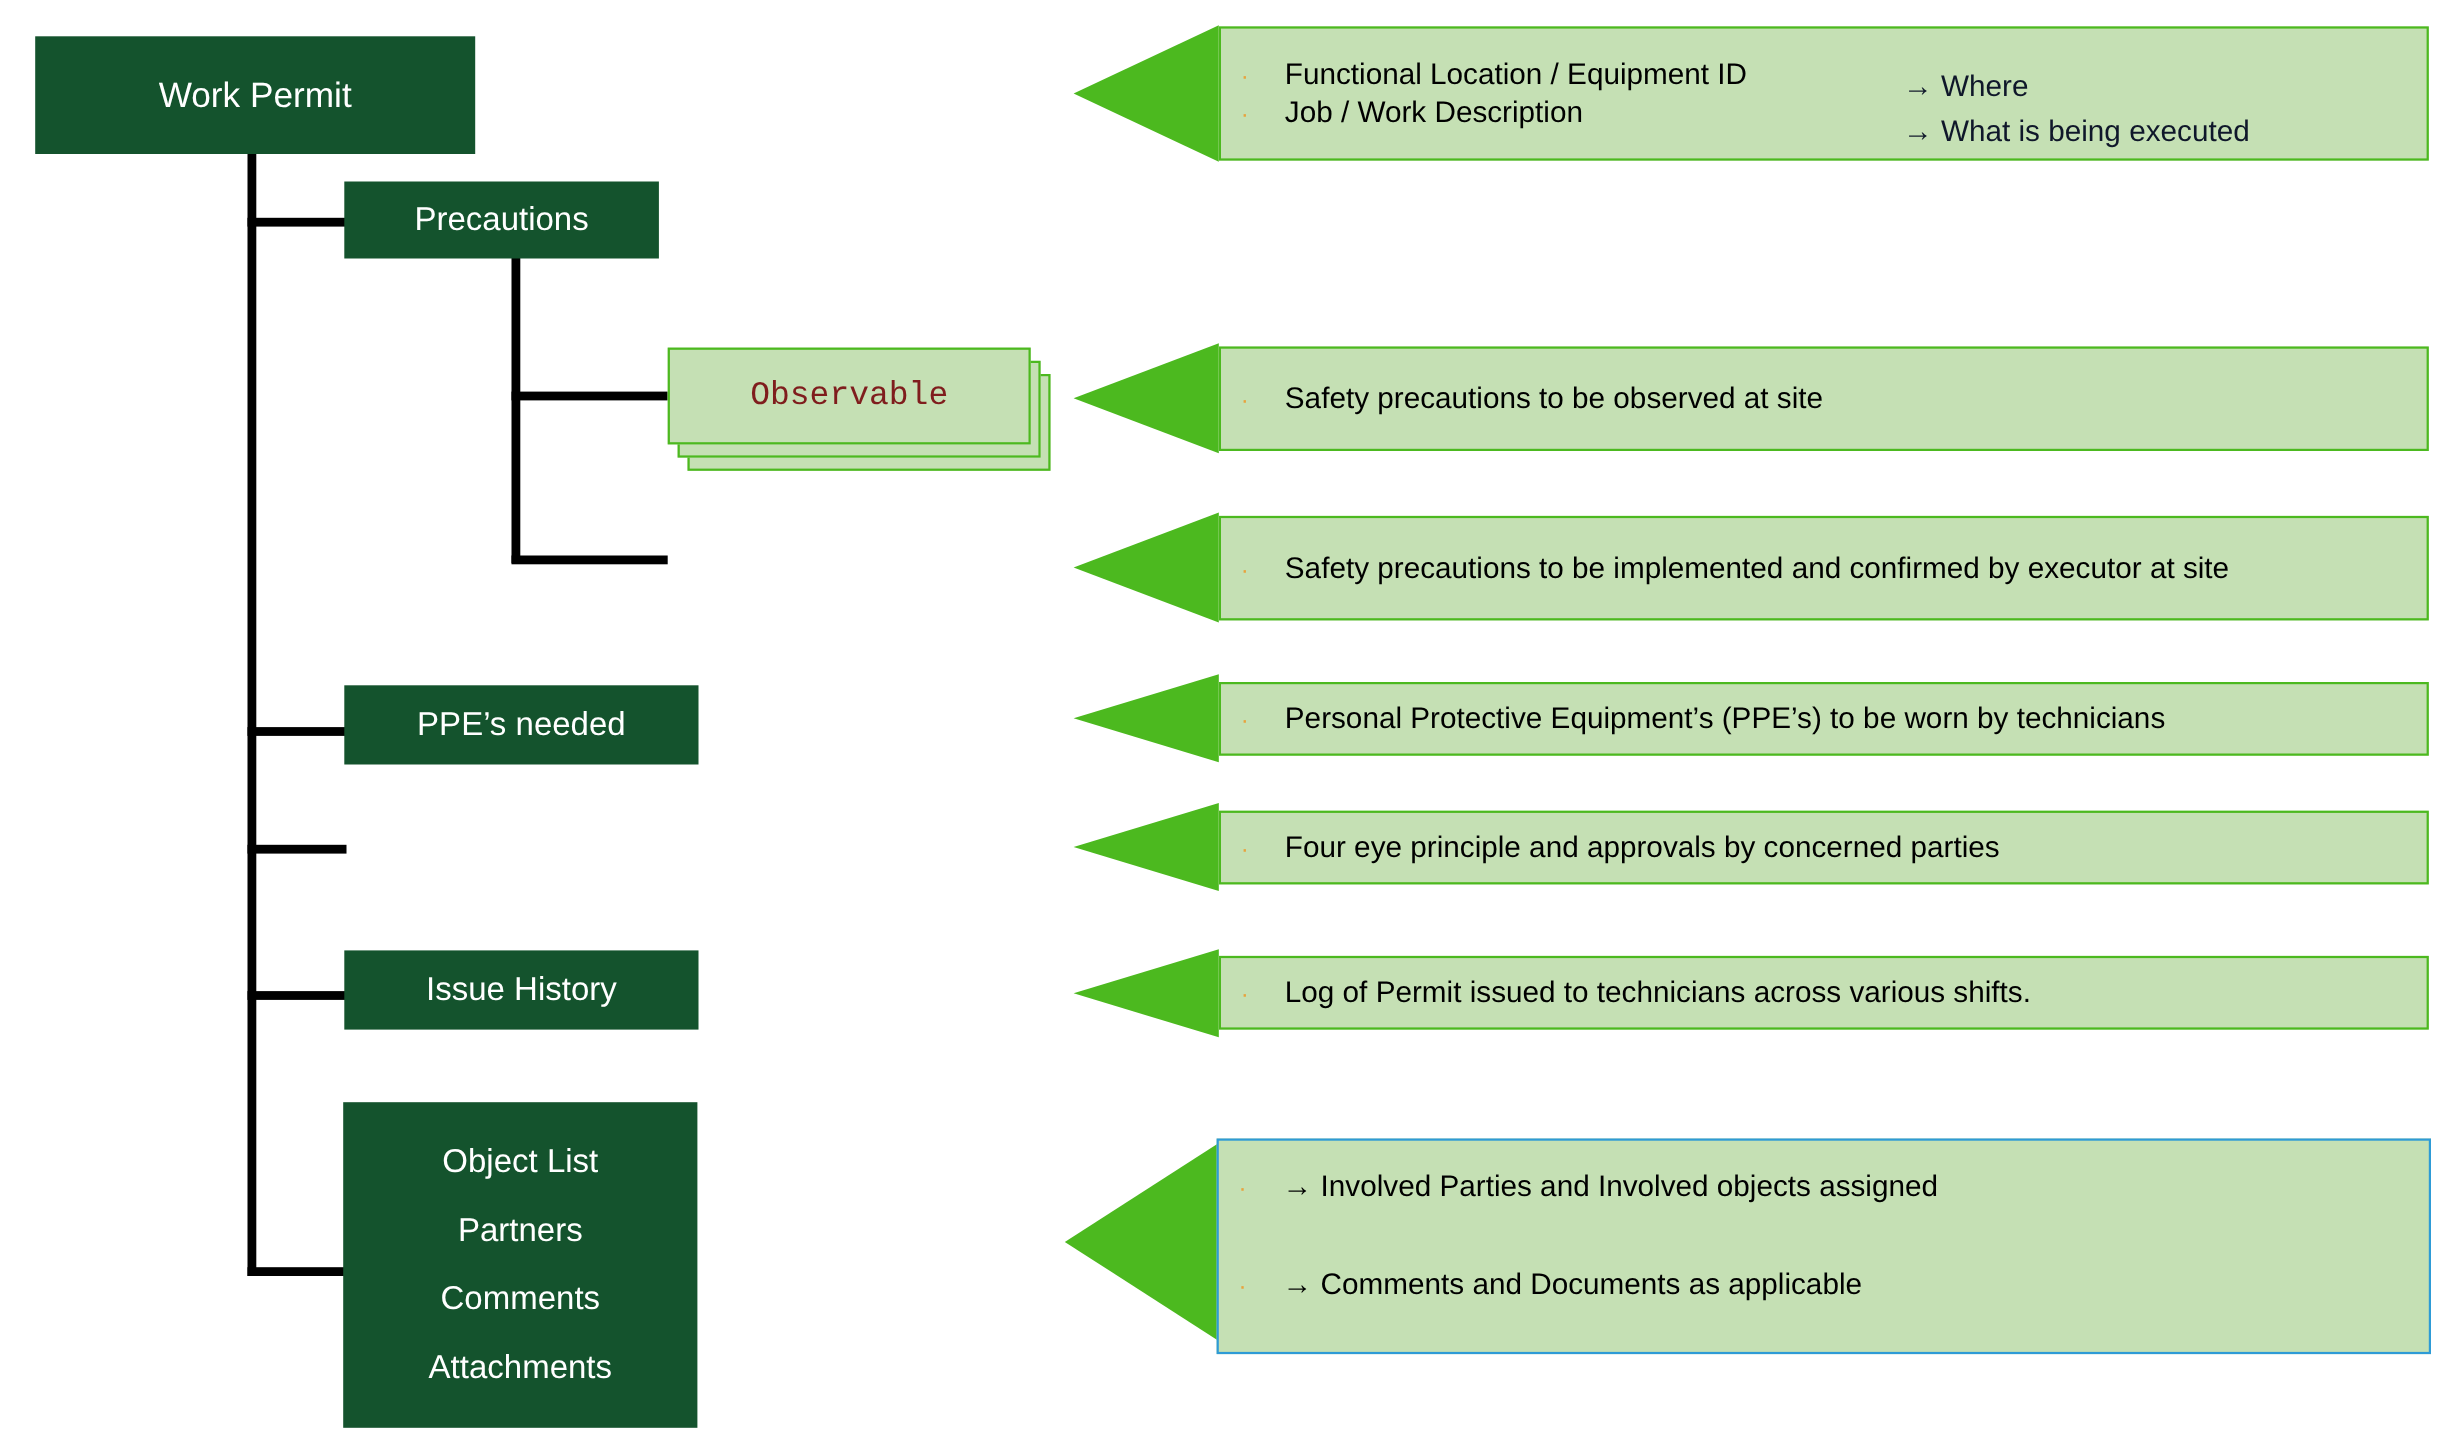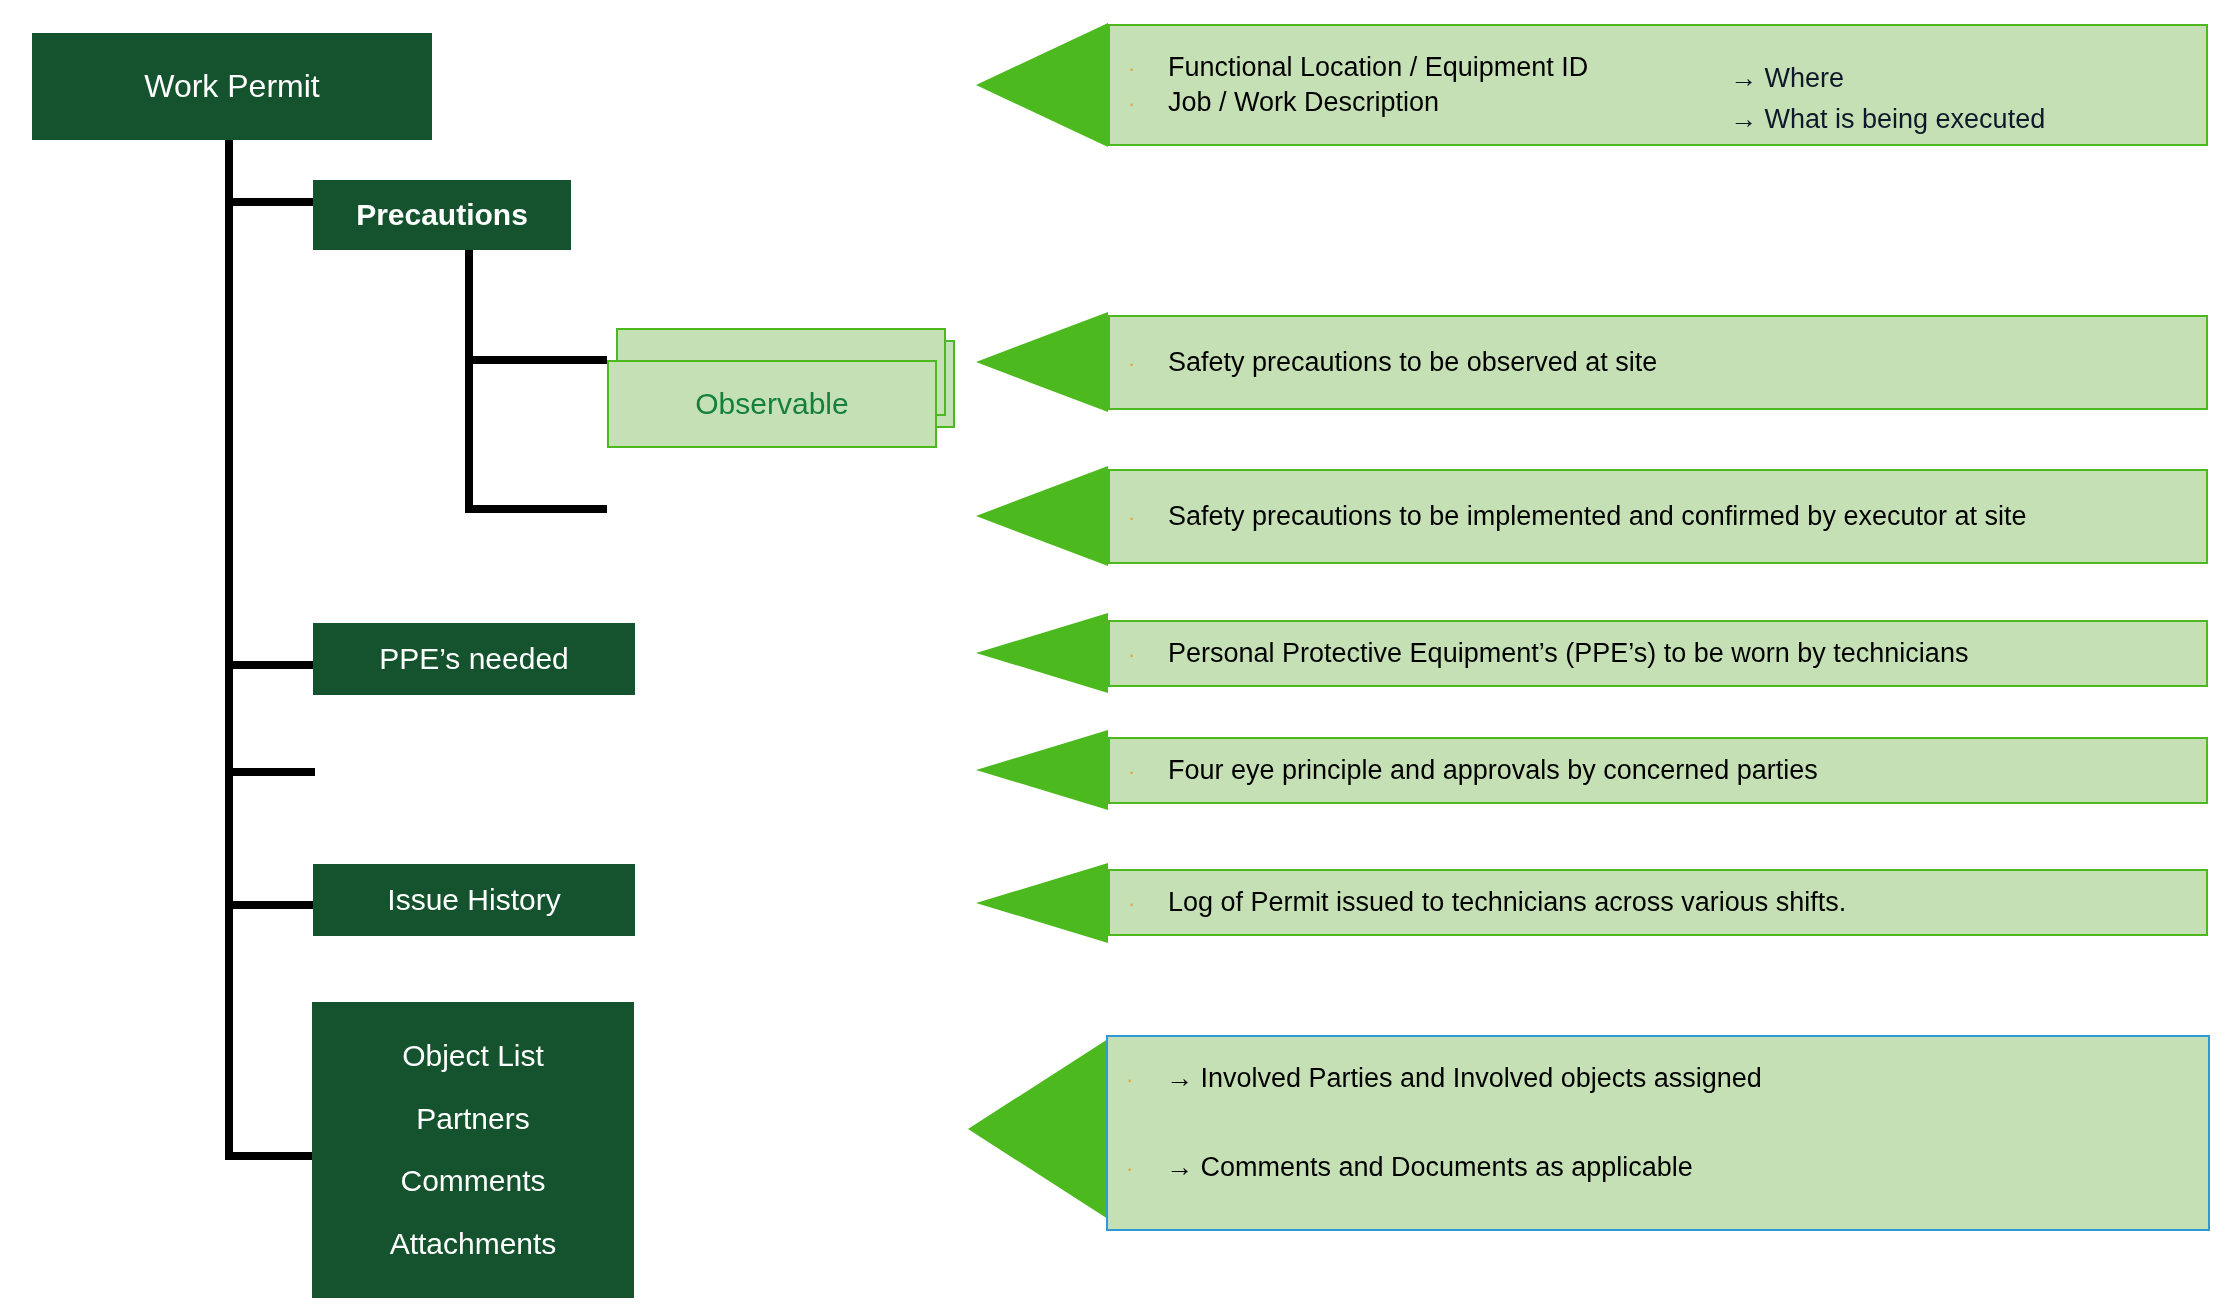--- a/index.html
+++ b/index.html
@@ -46,24 +46,23 @@
     border: 2px solid #4CB91F;
     box-sizing: border-box;
   }
   .stack .card.back2 { left: 18px; top: 24px; }
   .stack .card.back1 { left: 9px;  top: 12px; }
   .stack .card.front {
     left: 0; top: 0;
     display: flex;
     align-items: center;
     justify-content: center;
-    color: #15803d;
+    color: #7f1d1d;
     font-size: 30px;
-    font-family: Liberation Sans, sans-serif;
-    margin-top: 44px;
+    font-family: Liberation Mono, monospace;
   }
 
   
   .line-v, .line-h {
     position: absolute;
     background: #000000;
   }
 
   
   .arrow {
@@ -128,21 +127,21 @@
   <div class="line-h" style="left:225px; top:1152px; width:90px; height:8px;"></div>
 
   <div class="line-v" style="left:465px; top:234px; width:8px; height:278px;"></div>
   <div class="line-h" style="left:465px; top:356px; width:142px; height:8px;"></div>
   <div class="line-h" style="left:465px; top:505px; width:142px; height:8px;"></div>
 
   <div class="node root" style="left:32px; top:33px; width:400px; height:107px;">
     <span class="line">Work Permit</span>
   </div>
 
-  <div class="node" style="left:313px; top:180px; width:258px; height:70px;font-weight:bold;">
+  <div class="node" style="left:313px; top:165px; width:286px; height:70px;">
     <span class="line">Precautions</span>
   </div>
 
   <div class="stack" style="left:607px; top:316px; width:348px; height:112px;">
     <div class="card back2" style="width:330px; height:88px;"></div>
     <div class="card back1" style="width:330px; height:88px;"></div>
     <div class="card front" style="width:330px; height:88px;">
       <span>Observable</span>
     </div>
   </div>

